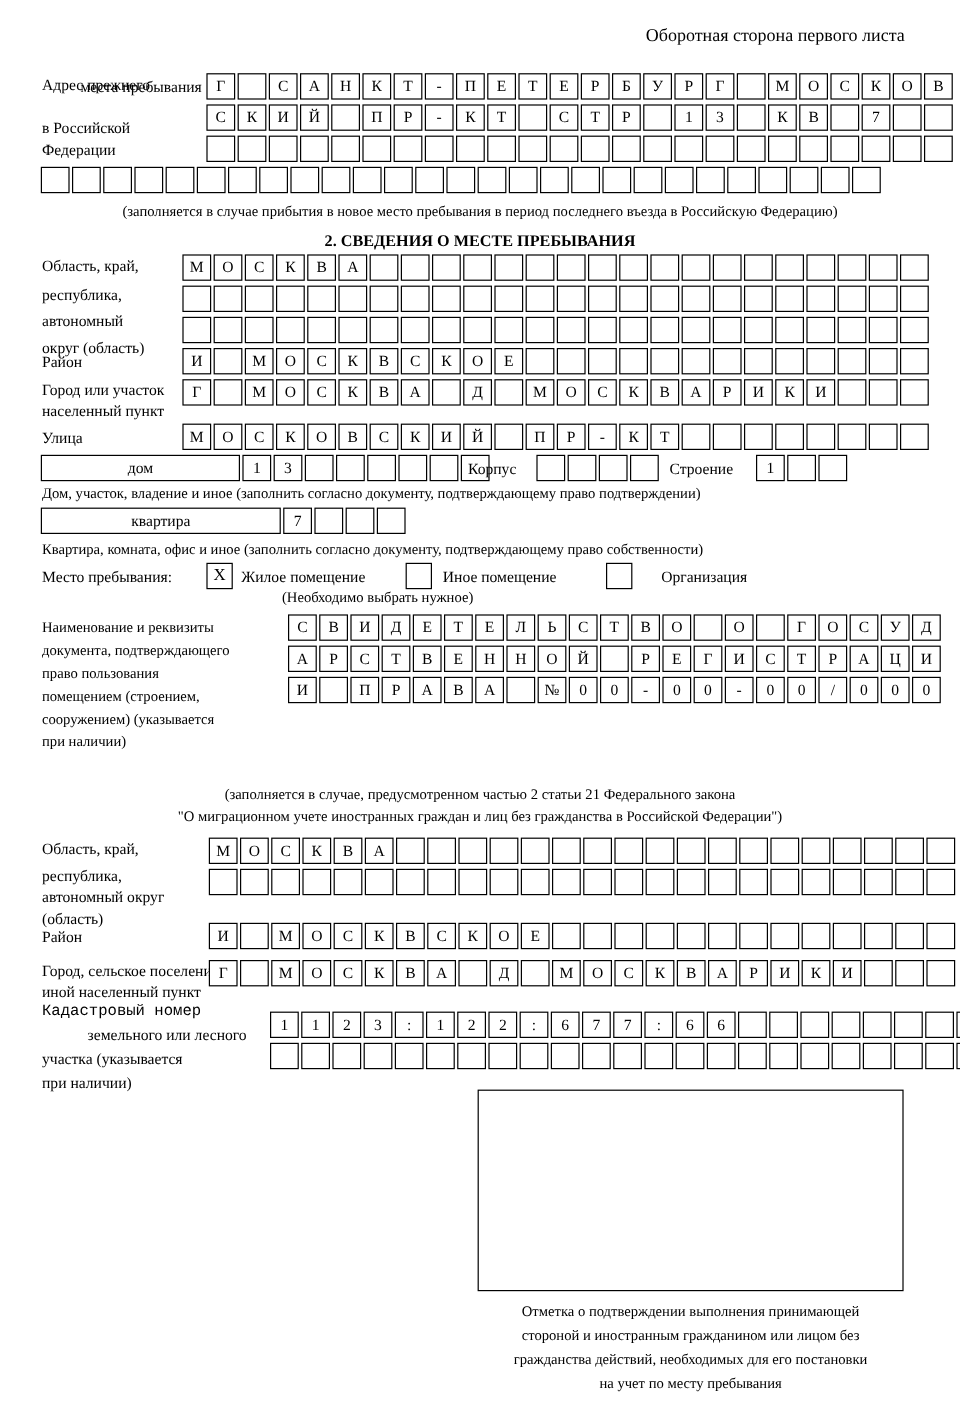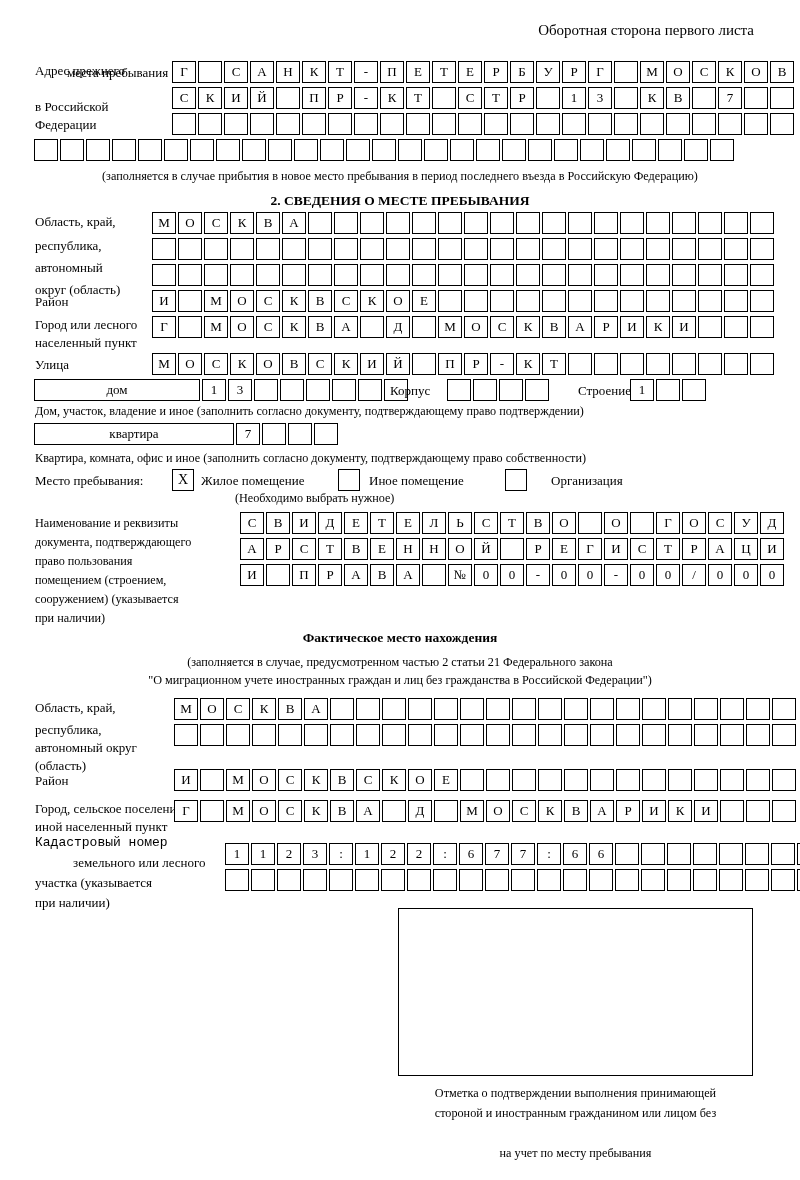--- a/index.html
+++ b/index.html
@@ -326,21 +326,21 @@
       <div class="cell"></div>
       <div class="cell"></div>
       <div class="cell"></div>
       <div class="cell"></div>
       <div class="cell"></div>
       <div class="cell"></div>
       <div class="cell"></div>
       <div class="cell"></div>
     </div>
 
-  <div class="lbl" style="left:35px; top:316px;">Город или лесного</div>
+  <div class="lbl" style="left:35px; top:316px;">Город или участок</div>
   <div class="lbl" style="left:35px; top:334px;">населенный пункт</div>
   <div class="boxrow" id="s2-city1" style="left:152px; top:316px;">
       <div class="cell">Г</div>
       <div class="cell"></div>
       <div class="cell">М</div>
       <div class="cell">О</div>
       <div class="cell">С</div>
       <div class="cell">К</div>
       <div class="cell">В</div>
       <div class="cell">А</div>
@@ -401,21 +401,21 @@
       <div class="cell"></div>
       <div class="cell"></div>
     </div>
   <div class="lbl" style="left:390px; top:382px;">Корпус</div>
   <div class="boxrow" id="s2-korpus" style="left:447px; top:379px;">
       <div class="cell"></div>
       <div class="cell"></div>
       <div class="cell"></div>
       <div class="cell"></div>
     </div>
-  <div class="lbl" style="left:558px; top:382px;margin-left:20px;">Строение</div>
+  <div class="lbl" style="left:558px; top:382px;">Строение</div>
   <div class="boxrow" id="s2-stroenie" style="left:630px; top:379px;">
       <div class="cell">1</div>
       <div class="cell"></div>
       <div class="cell"></div>
     </div>
 
   <div class="lbl small" style="left:35px; top:403px;">Дом, участок, владение и иное (заполнить согласно документу, подтверждающему право подтверждении)</div>
 
   <div class="wide-label-box" style="left:34px; top:423px; width:200px;">квартира</div>
   <div class="boxrow" id="s2-flat" style="left:236px; top:423px;">
@@ -506,21 +506,20 @@
       <div class="cell">0</div>
       <div class="cell">-</div>
       <div class="cell">0</div>
       <div class="cell">0</div>
       <div class="cell">/</div>
       <div class="cell">0</div>
       <div class="cell">0</div>
       <div class="cell">0</div>
     </div>
 
-  <div class="sect-title" style="top:630px;">Фактическое место нахождения</div>
   <div class="center-note" style="top:654px;">(заполняется в случае, предусмотренном частью 2 статьи 21 Федерального закона</div>
   <div class="center-note" style="top:672px;">"О миграционном учете иностранных граждан и лиц без гражданства в Российской Федерации")</div>
 
   <div class="lbl" style="left:35px; top:699px;">Область, край,</div>
   <div class="lbl" style="left:35px; top:721px;">республика,</div>
   <div class="lbl" style="left:35px; top:739px;">автономный округ</div>
   <div class="lbl" style="left:35px; top:757px;">(область)</div>
 
   <div class="boxrow" id="s3-region1" style="left:174px; top:698px;">
       <div class="cell">М</div>
@@ -685,15 +684,16 @@
       <div class="cell"></div>
       <div class="cell"></div>
       <div class="cell"></div>
       <div class="cell"></div>
     </div>
 
   <div class="bigbox" style="left:398px; top:908px; width:355px; height:168px;"></div>
 
   <div class="footnote" style="left:398px; top:1105px; width:355px;">стороной и иностранным гражданином или лицом без</div>
   <div class="footnote" style="left:398px; top:1085px; width:355px;">Отметка о подтверждении выполнения принимающей</div>
+  <div class="footnote" style="left:398px; top:1125px; width:355px;">гражданства действий, необходимых для его постановки</div>
   <div class="footnote" style="left:398px; top:1145px; width:355px;">на учет по месту пребывания</div>
 
 </div>
 
 </body></html>

